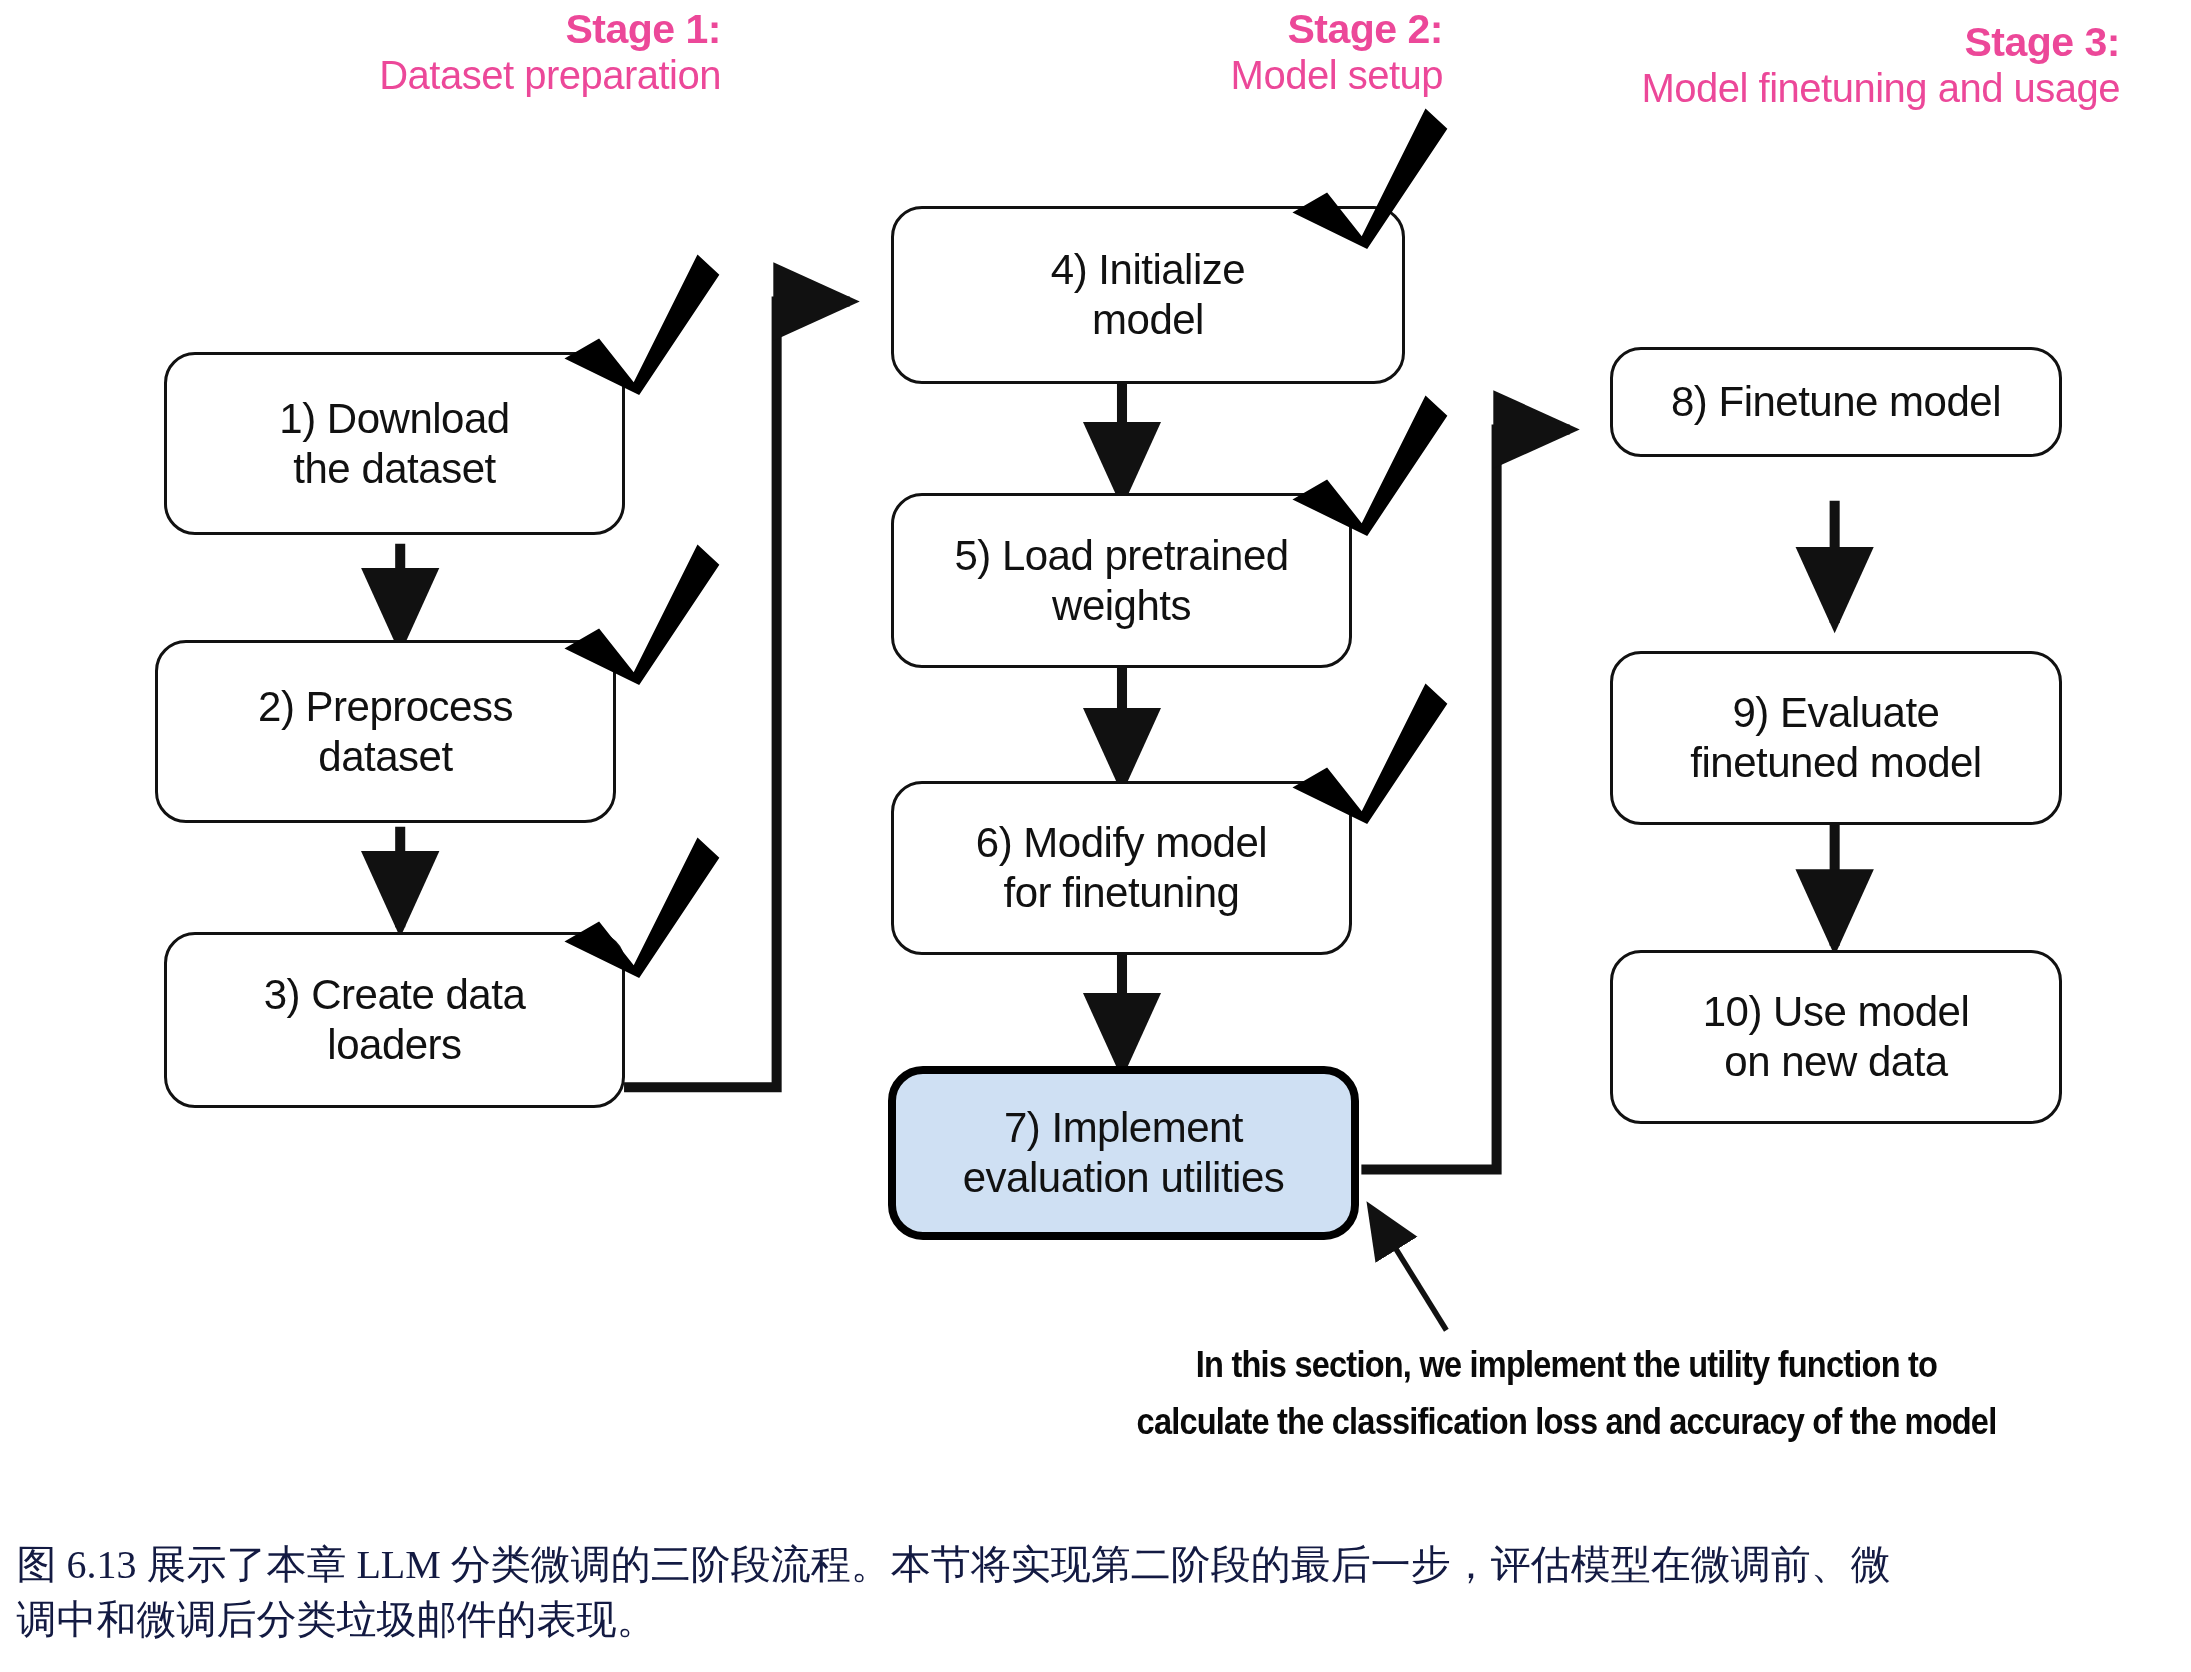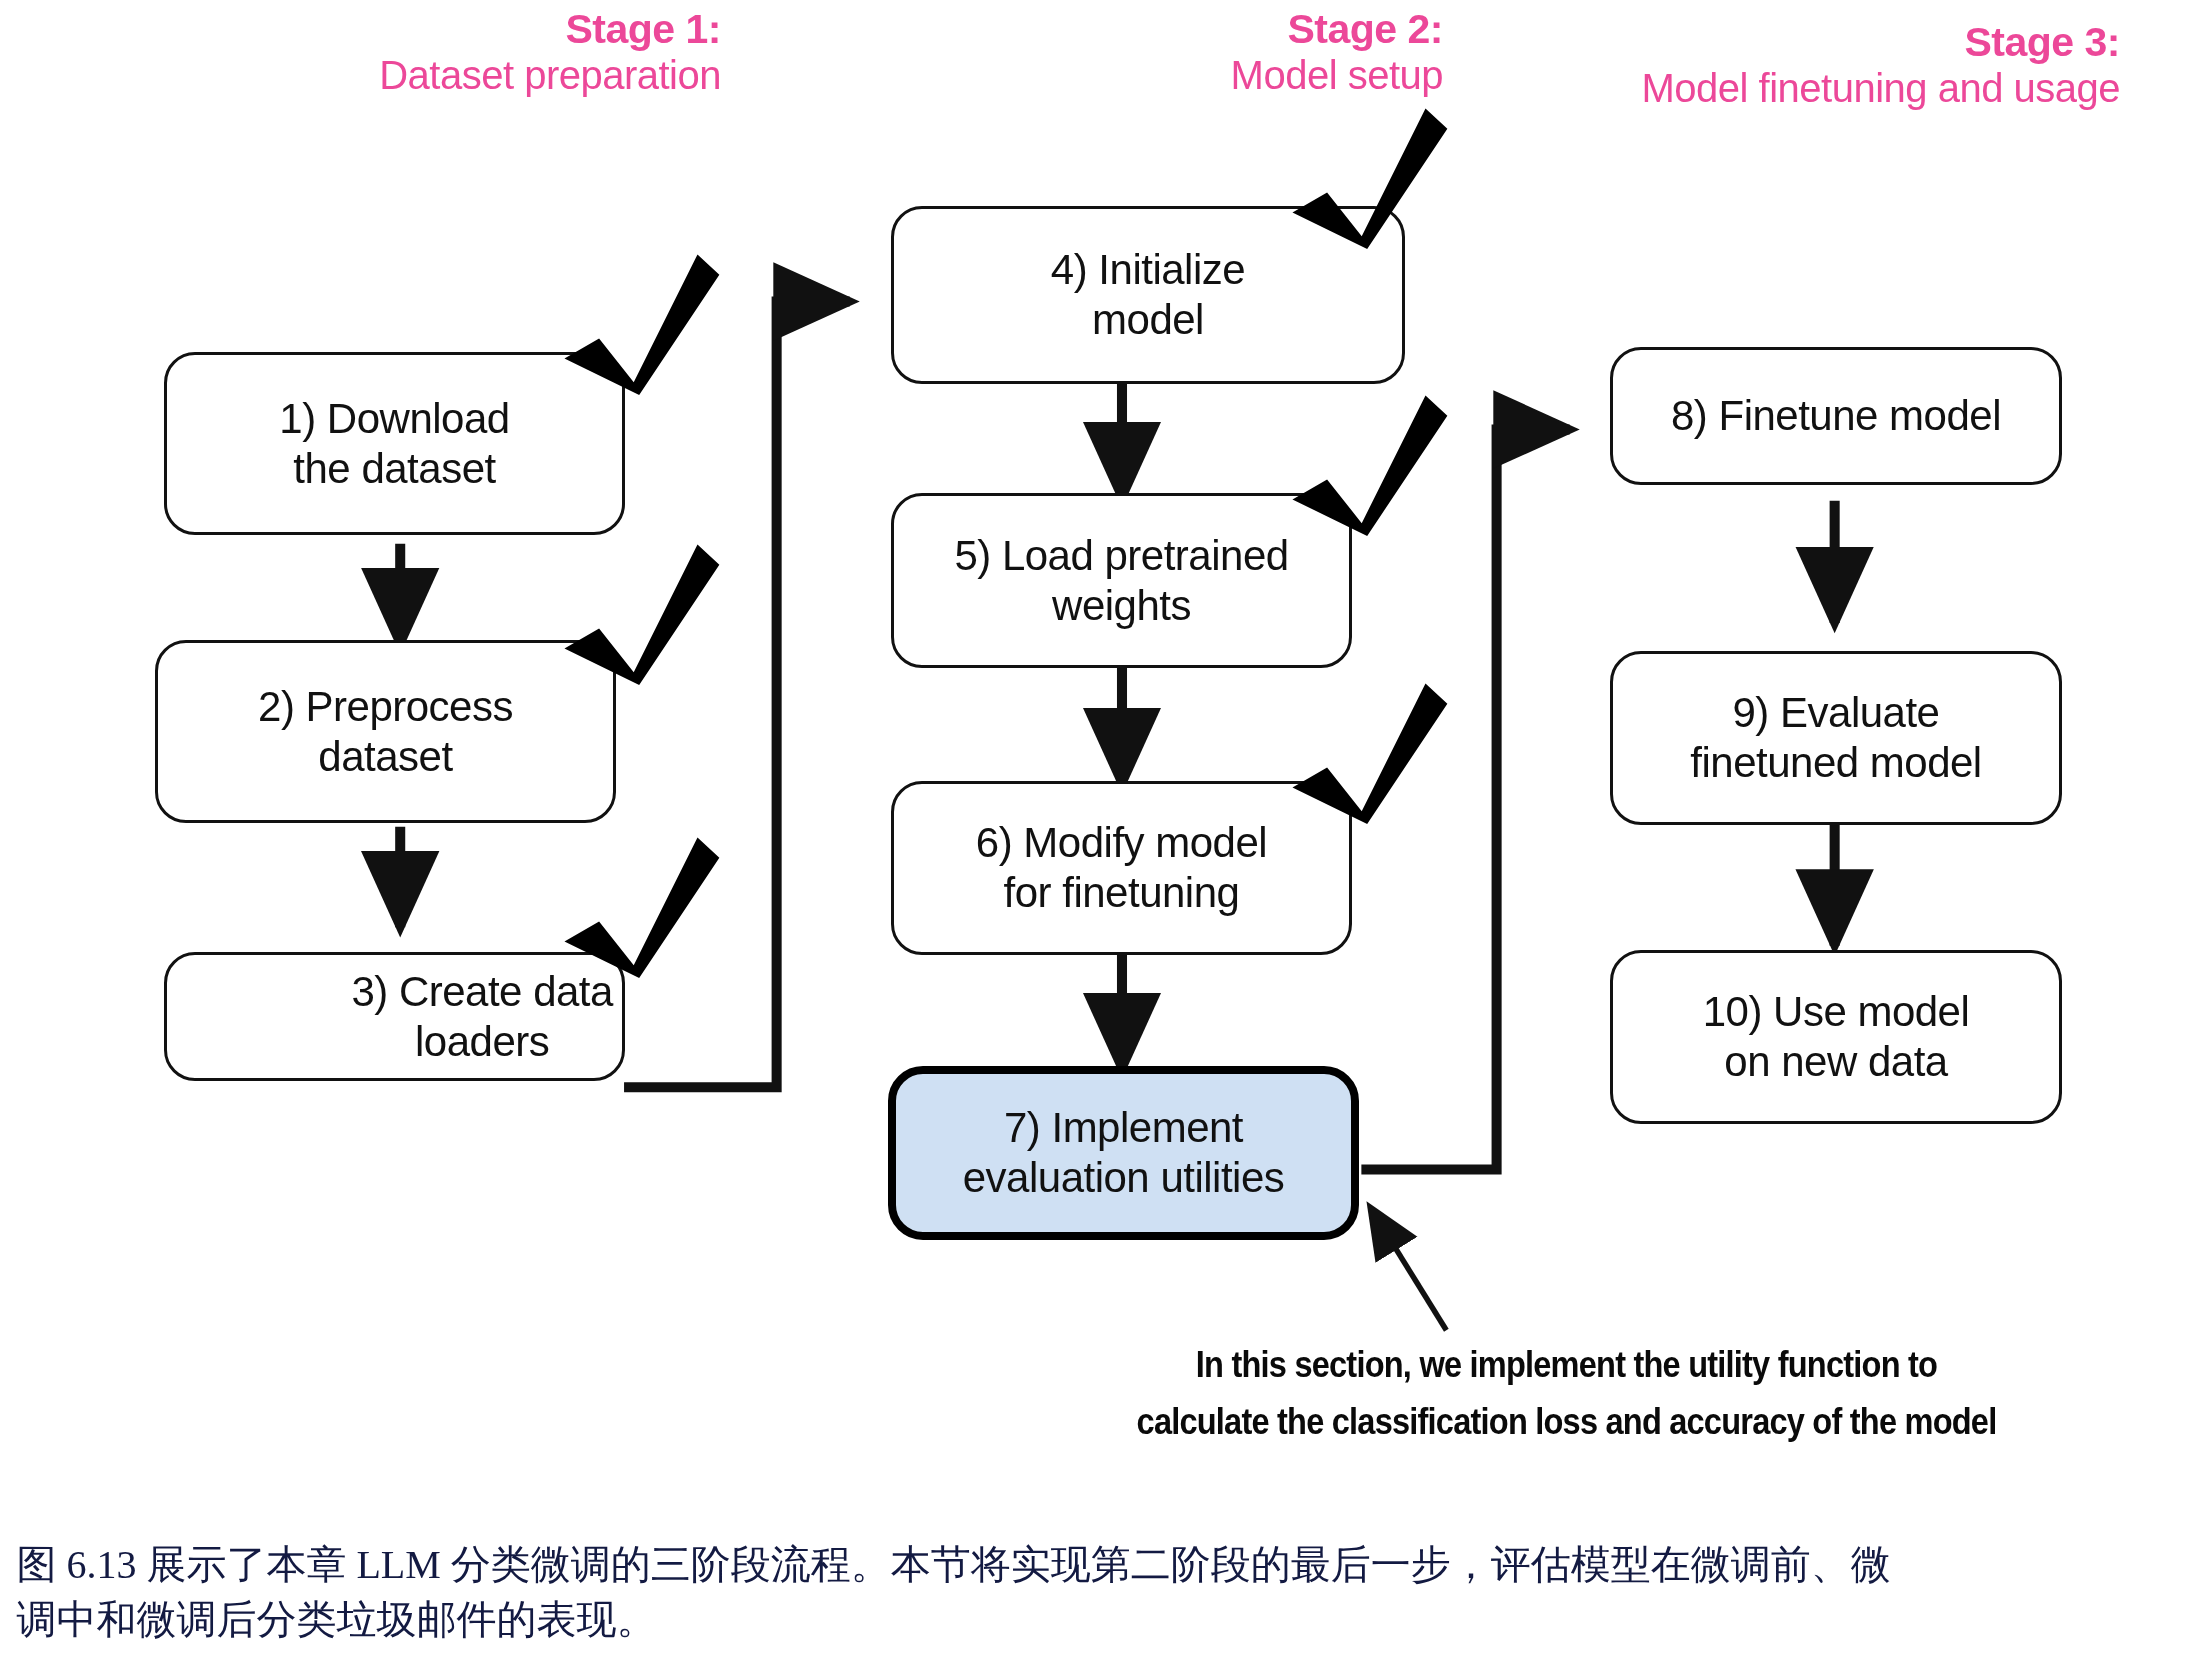--- a/index.html
+++ b/index.html
@@ -159,21 +159,21 @@
   </span>
 </div>
 
 <div class="node-box" style="left:155px; top:640px; width:461px; height:183px;">
   <span>
     <span class="node-label">2) Preprocess</span>
     <span class="node-label">dataset</span>
   </span>
 </div>
 
-<div class="node-box" style="left:164px; top:952px; width:461px; height:129px;justify-content:flex-end;">
+<div class="node-box" style="left:164px; top:932px; width:461px; height:176px;">
   <span>
     <span class="node-label">3) Create data</span>
     <span class="node-label">loaders</span>
   </span>
 </div>
 
 <div class="node-box" style="left:891px; top:206px; width:514px; height:178px;">
   <span>
     <span class="node-label">4) Initialize</span>
     <span class="node-label">model</span>
@@ -194,21 +194,21 @@
   </span>
 </div>
 
 <div class="node-box highlight" style="left:888px; top:1066px; width:471px; height:174px;">
   <span>
     <span class="node-label">7) Implement</span>
     <span class="node-label">evaluation utilities</span>
   </span>
 </div>
 
-<div class="node-box" style="left:1610px; top:347px; width:452px; height:138px;">
+<div class="node-box" style="left:1610px; top:347px; width:452px; height:110px;">
   <span>
     <span class="node-label">8) Finetune model</span>
   </span>
 </div>
 
 <div class="node-box" style="left:1610px; top:651px; width:452px; height:174px;">
   <span>
     <span class="node-label">9) Evaluate</span>
     <span class="node-label">finetuned model</span>
   </span>

